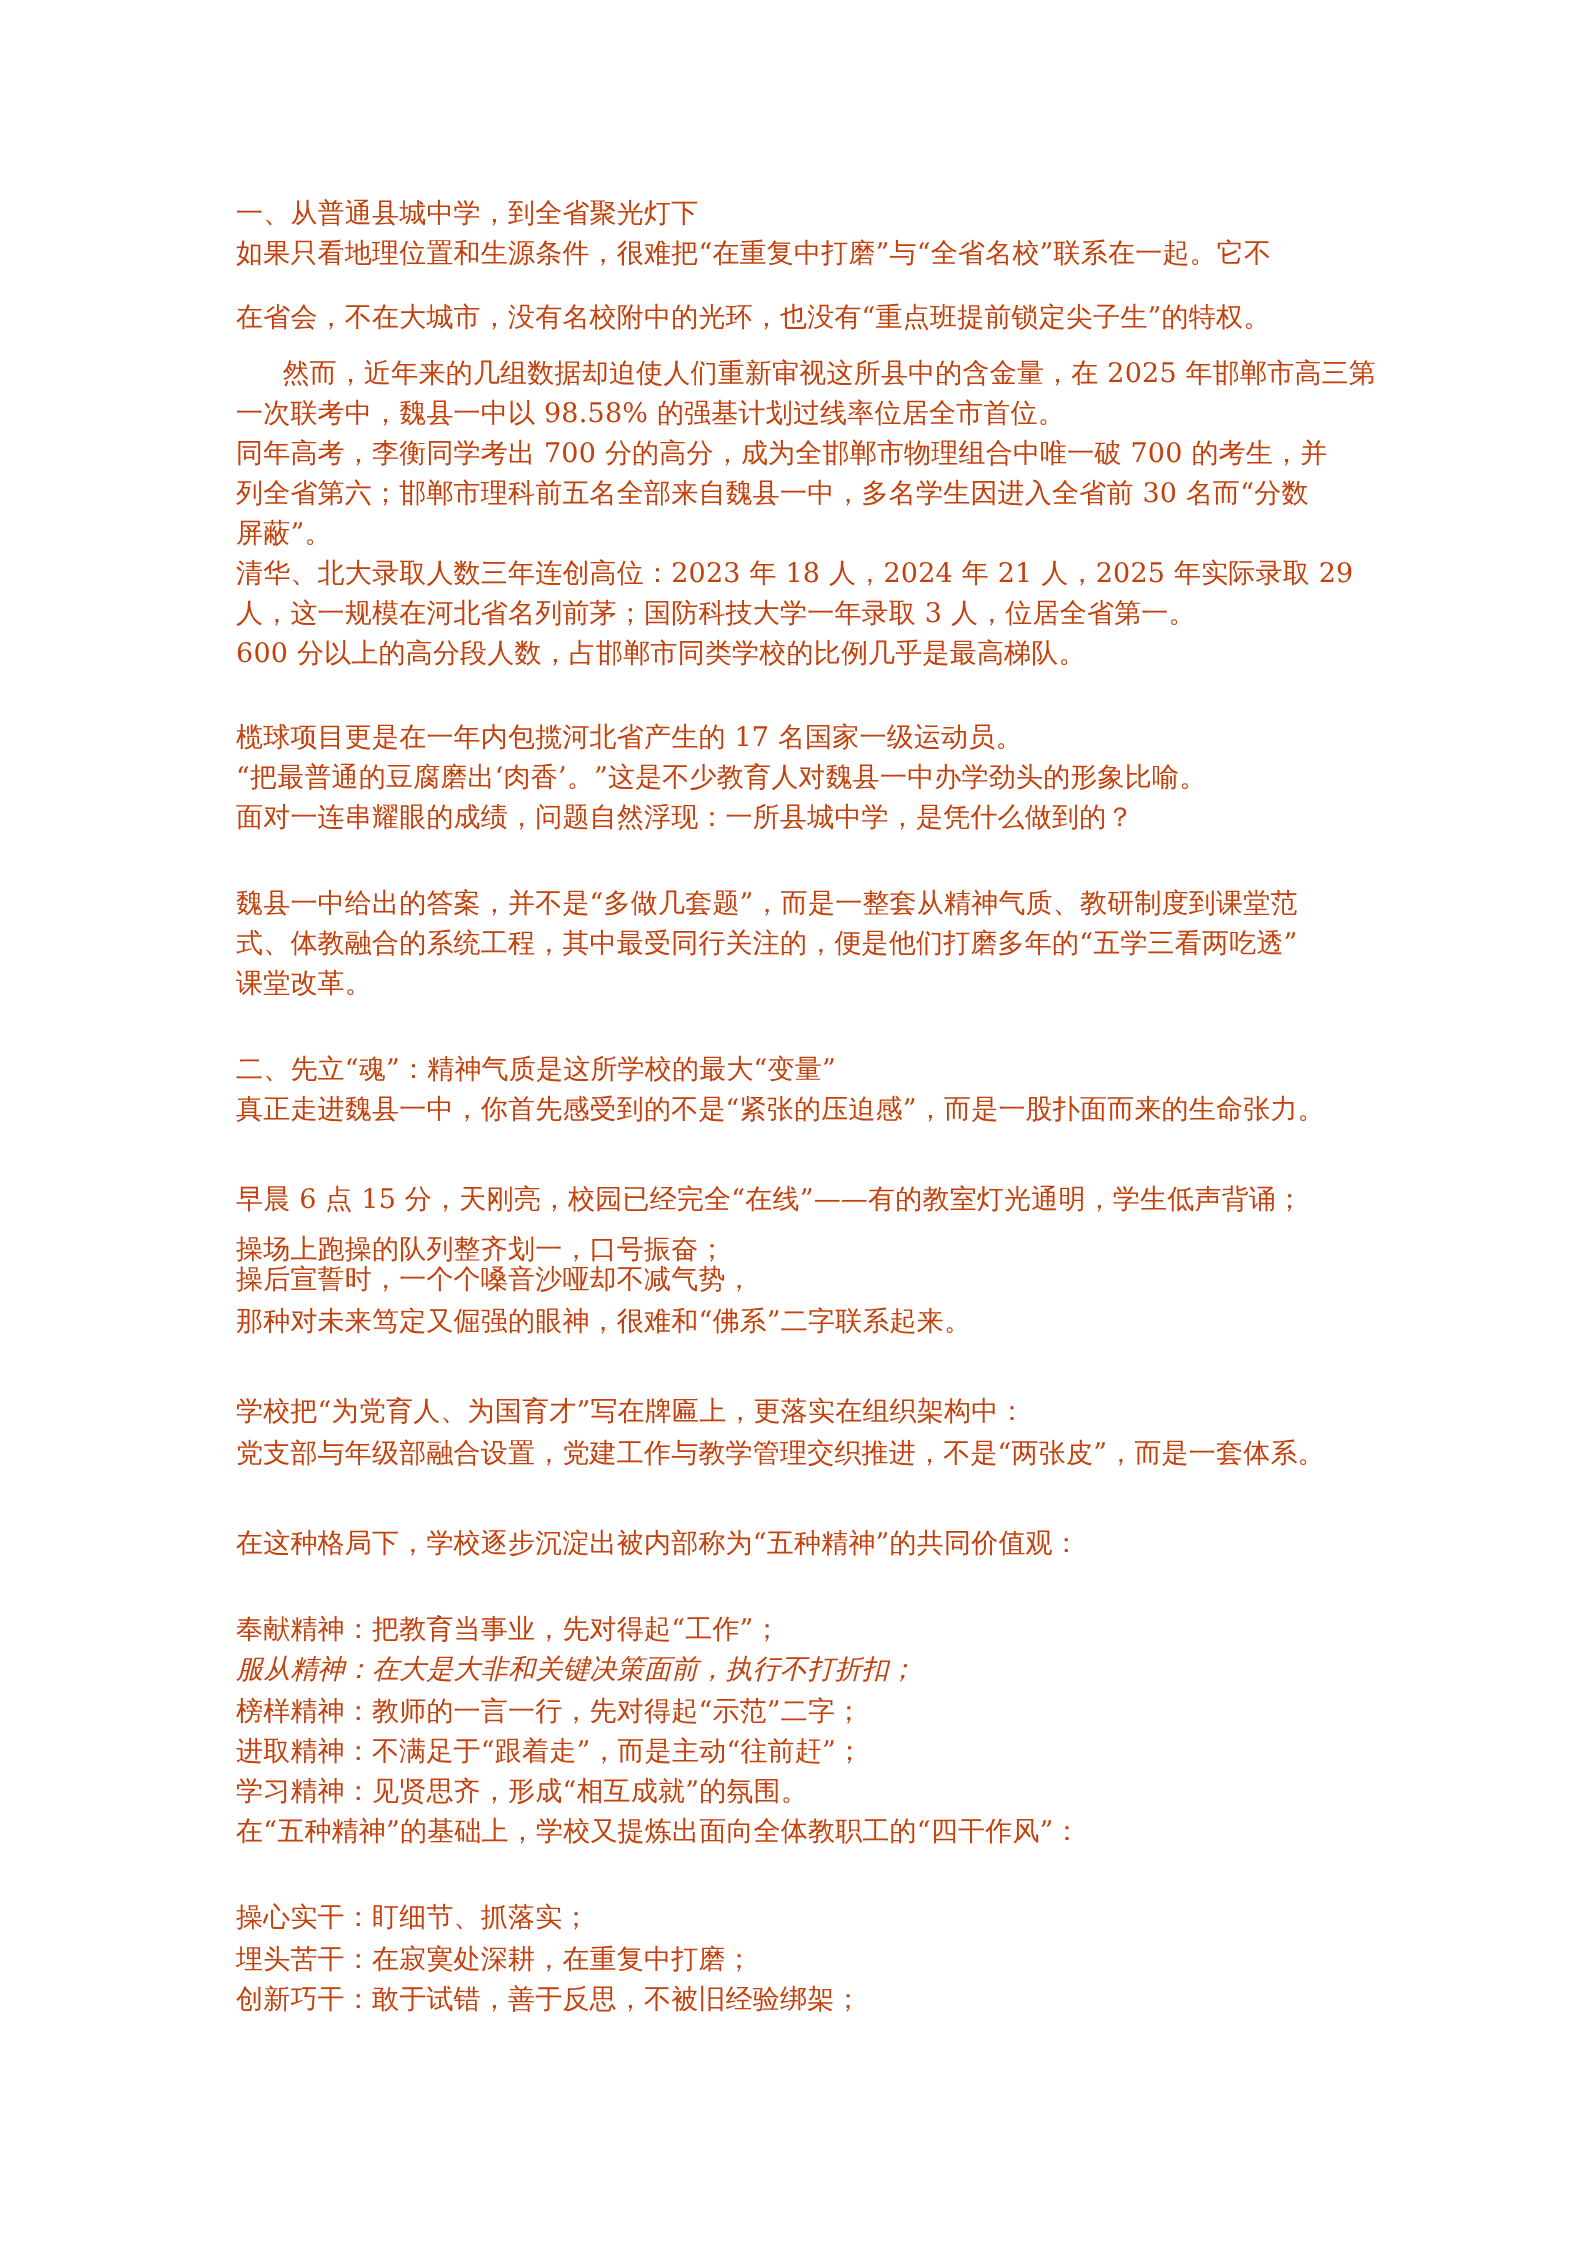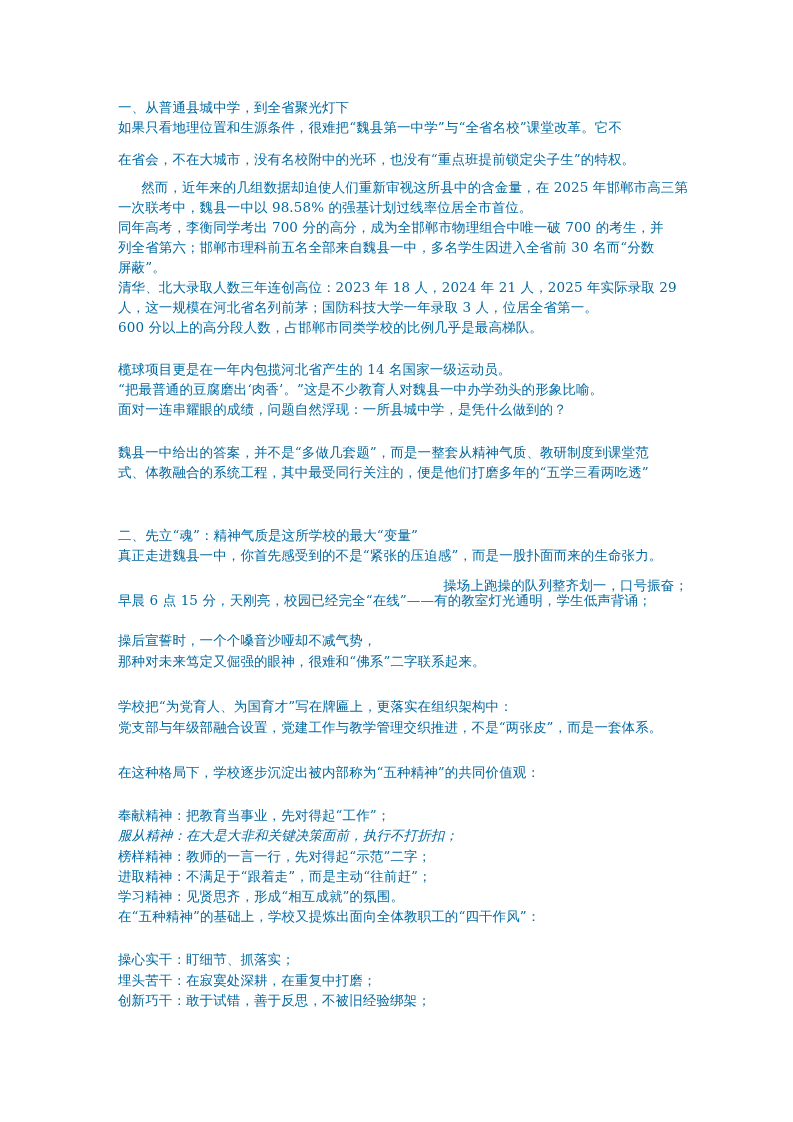--- a/index.html
+++ b/index.html
@@ -5,49 +5,50 @@
     html, body { margin: 0; padding: 0; background: #ffffff; }
     body { width: 793px; height: 1122px; position: relative; overflow: hidden; }
     .page { position: absolute; left: 0; top: 0; width: 793px; height: 1122px; background: #ffffff; }
     .ln {
       position: absolute;
       left: 118px;
       width: 570px;
       font-family: "DejaVu Serif", "Liberation Serif", serif;
       font-size: 13.5px;
       line-height: 18px;
-      color: #0369a1;
+      color: #c2410c;
       white-space: nowrap;
       letter-spacing: 0.1px;
     }
   </style>
 </head>
 <body>
 
 <div class="page">
   <div class="ln" style="top: 98px;">一、从普通县城中学，到全省聚光灯下</div>
-  <div class="ln" style="top: 118px;">如果只看地理位置和生源条件，很难把“魏县第一中学”与“全省名校”课堂改革。它不</div>
+  <div class="ln" style="top: 118px;">如果只看地理位置和生源条件，很难把“在重复中打磨”与“全省名校”联系在一起。它不</div>
   <div class="ln" style="top: 150px;">在省会，不在大城市，没有名校附中的光环，也没有“重点班提前锁定尖子生”的特权。</div>
   <div class="ln" style="top: 178px; text-align: right;">然而，近年来的几组数据却迫使人们重新审视这所县中的含金量，在  2025  年邯郸市高三第</div>
   <div class="ln" style="top: 198px;">一次联考中，魏县一中以  98.58%  的强基计划过线率位居全市首位。</div>
   <div class="ln" style="top: 218px;">同年高考，李衡同学考出  700  分的高分，成为全邯郸市物理组合中唯一破  700 的考生，并</div>
   <div class="ln" style="top: 238px;">列全省第六；邯郸市理科前五名全部来自魏县一中，多名学生因进入全省前  30  名而“分数</div>
   <div class="ln" style="top: 258px;">屏蔽”。</div>
   <div class="ln" style="top: 278px;">清华、北大录取人数三年连创高位：2023  年  18  人，2024  年  21  人，2025  年实际录取  29</div>
   <div class="ln" style="top: 298px;">人，这一规模在河北省名列前茅；国防科技大学一年录取  3  人，位居全省第一。</div>
   <div class="ln" style="top: 318px;">600  分以上的高分段人数，占邯郸市同类学校的比例几乎是最高梯队。</div>
-  <div class="ln" style="top: 360px;">榄球项目更是在一年内包揽河北省产生的  14  名国家一级运动员。</div>
+  <div class="ln" style="top: 360px;">榄球项目更是在一年内包揽河北省产生的  17  名国家一级运动员。</div>
   <div class="ln" style="top: 380px;">“把最普通的豆腐磨出‘肉香’。”这是不少教育人对魏县一中办学劲头的形象比喻。</div>
   <div class="ln" style="top: 443px;">魏县一中给出的答案，并不是“多做几套题”，而是一整套从精神气质、教研制度到课堂范</div>
   <div class="ln" style="top: 400px;">面对一连串耀眼的成绩，问题自然浮现：一所县城中学，是凭什么做到的？</div>
   <div class="ln" style="top: 463px;">式、体教融合的系统工程，其中最受同行关注的，便是他们打磨多年的“五学三看两吃透”</div>
+  <div class="ln" style="top: 483px;">课堂改革。</div>
   <div class="ln" style="top: 526px;">二、先立“魂”：精神气质是这所学校的最大“变量”</div>
   <div class="ln" style="top: 546px;">真正走进魏县一中，你首先感受到的不是“紧张的压迫感”，而是一股扑面而来的生命张力。</div>
   <div class="ln" style="top: 591px;">早晨  6  点  15  分，天刚亮，校园已经完全“在线”——有的教室灯光通明，学生低声背诵；</div>
-  <div class="ln" style="top: 576px; text-align: right;">操场上跑操的队列整齐划一，口号振奋；</div>
+  <div class="ln" style="top: 616px;">操场上跑操的队列整齐划一，口号振奋；</div>
   <div class="ln" style="top: 631px;">操后宣誓时，一个个嗓音沙哑却不减气势，</div>
   <div class="ln" style="top: 652px;">那种对未来笃定又倔强的眼神，很难和“佛系”二字联系起来。</div>
   <div class="ln" style="top: 697px;">学校把“为党育人、为国育才”写在牌匾上，更落实在组织架构中：</div>
   <div class="ln" style="top: 718px;">党支部与年级部融合设置，党建工作与教学管理交织推进，不是“两张皮”，而是一套体系。</div>
   <div class="ln" style="top: 763px;">在这种格局下，学校逐步沉淀出被内部称为“五种精神”的共同价值观：</div>
   <div class="ln" style="top: 806px;">奉献精神：把教育当事业，先对得起“工作”；</div>
   <div class="ln" style="top: 826px; font-style: italic;">服从精神：在大是大非和关键决策面前，执行不打折扣；</div>
   <div class="ln" style="top: 847px;">榜样精神：教师的一言一行，先对得起“示范”二字；</div>
   <div class="ln" style="top: 867px;">进取精神：不满足于“跟着走”，而是主动“往前赶”；</div>
   <div class="ln" style="top: 887px;">学习精神：见贤思齐，形成“相互成就”的氛围。</div>

